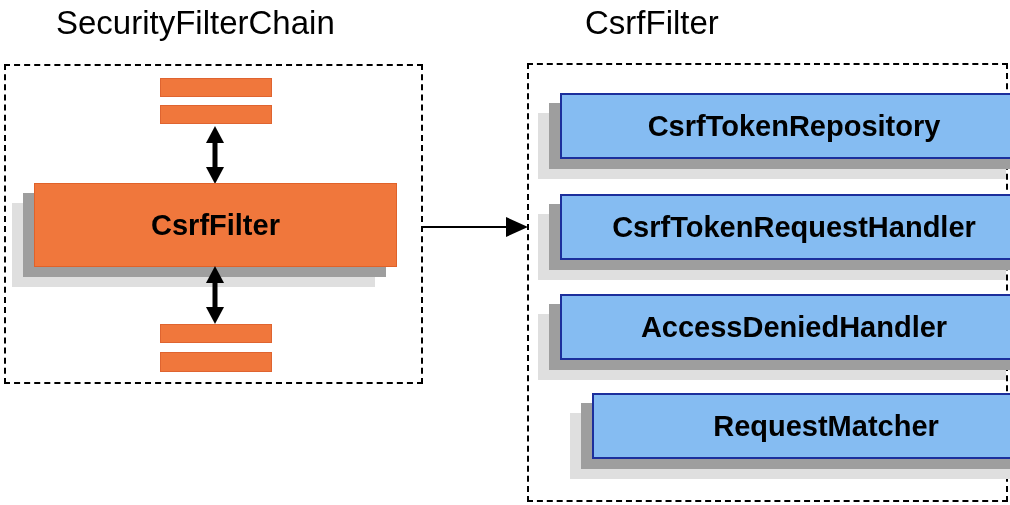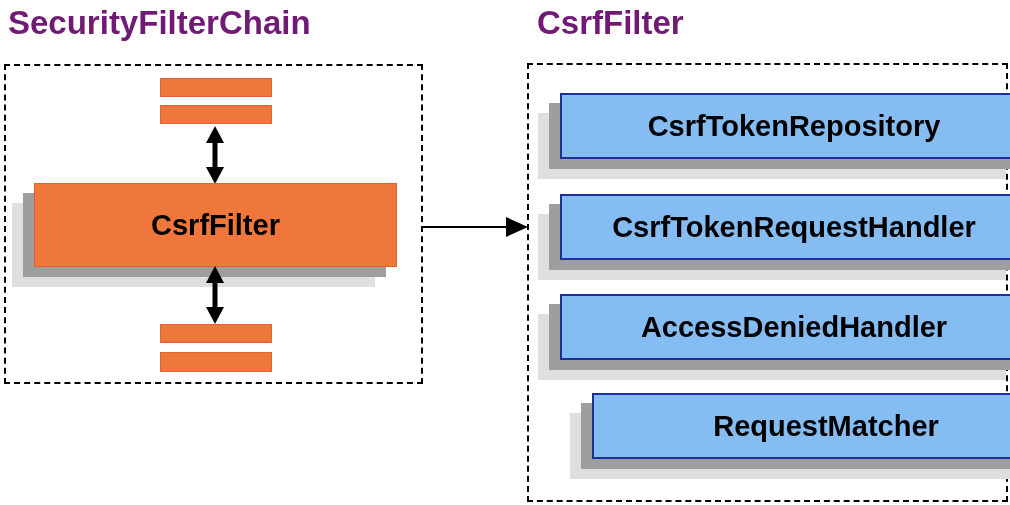--- a/index.html
+++ b/index.html
@@ -7,24 +7,25 @@
     position: relative;
     width: 1010px;
     height: 505px;
     background: #ffffff;
     font-family: "Liberation Sans", sans-serif;
     overflow: hidden;
   }
   .title {
     position: absolute;
     font-size: 33px;
-    font-weight: bold;
-    color: #701a75;
+    font-weight: normal;
+    color: #000000;
     white-space: nowrap;
     line-height: 1.1;
+    margin-left: 48px;
   }
   .title-left  { left: 8px;   top: 5px; }
   .title-right { left: 537px; top: 5px; }
 
   .panel {
     position: absolute;
     border: 2px dashed #000000;
     box-sizing: border-box;
     background: transparent;
   }

